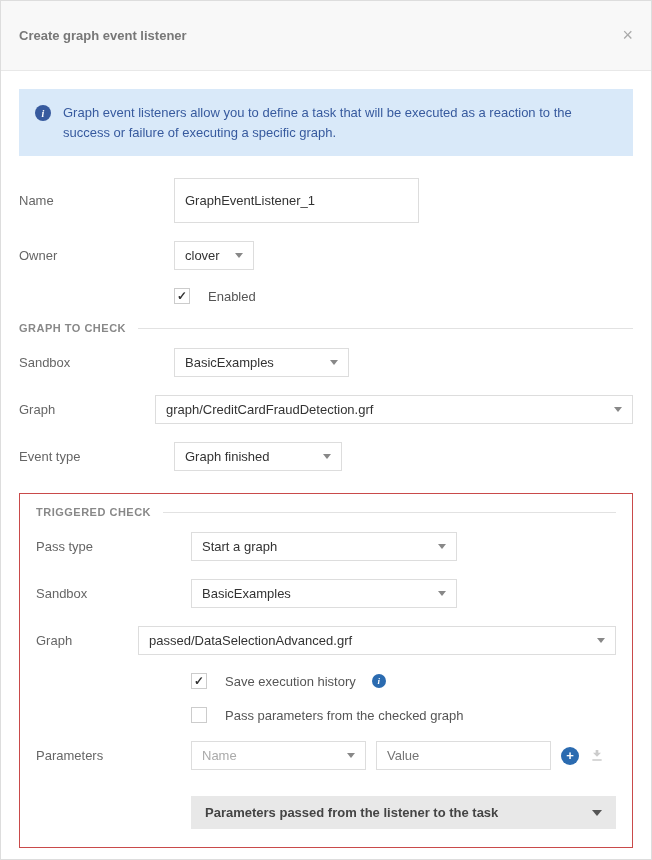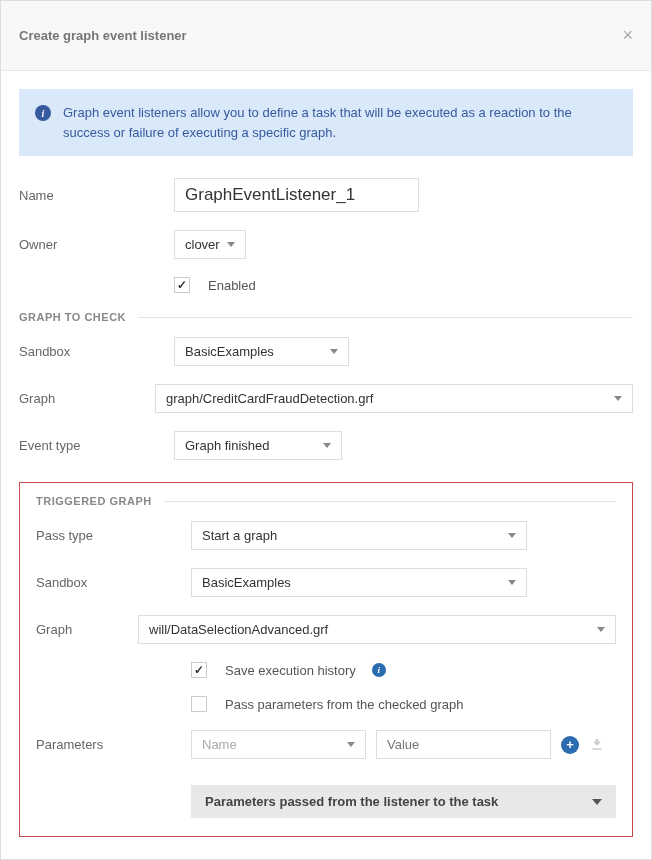--- a/index.html
+++ b/index.html
@@ -37,36 +37,36 @@
       background: #375a9e; color: #fff;
       display: inline-flex; align-items: center; justify-content: center;
       font-style: italic; font-size: 10px; font-weight: bold; font-family: Georgia, serif;
       flex-shrink: 0; margin-top: 2px;
     }
     .form { margin-top: 22px; }
     .row { display: flex; align-items: center; margin-bottom: 18px; }
     .label-col { width: 155px; color: #666; font-size: 13px; }
     .ctrl-col { flex: 1; display: flex; align-items: center; gap: 10px; }
     .text-input {
-      border: 1px solid #ddd; padding: 6px 10px; font-size: 17px; color: #333;
+      border: 1px solid #ddd; padding: 14px 10px; font-size: 13px; color: #333;
       width: 245px; background: #fff;
     }
     .dropdown {
       border: 1px solid #ddd; background: #fff; padding: 6px 10px;
       display: flex; justify-content: space-between; align-items: center;
       font-size: 13px; color: #333; cursor: pointer;
     }
     .dropdown .caret {
       width: 0; height: 0; border-left: 4px solid transparent;
       border-right: 4px solid transparent; border-top: 5px solid #888;
     }
-    .dd-owner { width: 72px; }
+    .dd-owner { width: 80px; }
     .dd-sandbox { width: 175px; }
     .dd-event { width: 168px; }
-    .dd-wide { width: 336px; }
+    .dd-wide { width: 266px; }
     .dd-fullish { width: 478px; }
     .dd-param { width: 175px; }
     .checkbox {
       width: 16px; height: 16px; border: 1px solid #ccc; background: #fff;
       display: inline-flex; align-items: center; justify-content: center;
       cursor: pointer;
     }
     .checkbox.checked::after {
       content: "✓"; color: #333; font-size: 12px; font-weight: bold;
     }
@@ -193,21 +193,21 @@
       <div class="ctrl-col">
         <div class="dropdown dd-event">
           <span>Graph finished</span>
           <span class="caret"></span>
         </div>
       </div>
     </div>
 
     <div class="triggered-box">
       <div class="section-hdr">
-        <span>TRIGGERED GRAPH</span>
+        <span>TRIGGERED CHECK</span>
         <span class="line"></span>
       </div>
 
       <div class="row">
         <div class="label-col">Pass type</div>
         <div class="ctrl-col">
           <div class="dropdown dd-wide">
             <span>Start a graph</span>
             <span class="caret"></span>
           </div>
@@ -221,21 +221,21 @@
             <span>BasicExamples</span>
             <span class="caret"></span>
           </div>
         </div>
       </div>
 
       <div class="row">
         <div class="label-col">Graph</div>
         <div class="ctrl-col">
           <div class="dropdown dd-fullish">
-            <span>will/DataSelectionAdvanced.grf</span>
+            <span>passed/DataSelectionAdvanced.grf</span>
             <span class="caret"></span>
           </div>
         </div>
       </div>
 
       <div class="row">
         <div class="label-col"></div>
         <div class="ctrl-col">
           <span class="checkbox checked"></span>
           <span class="cb-label">Save execution history</span>

